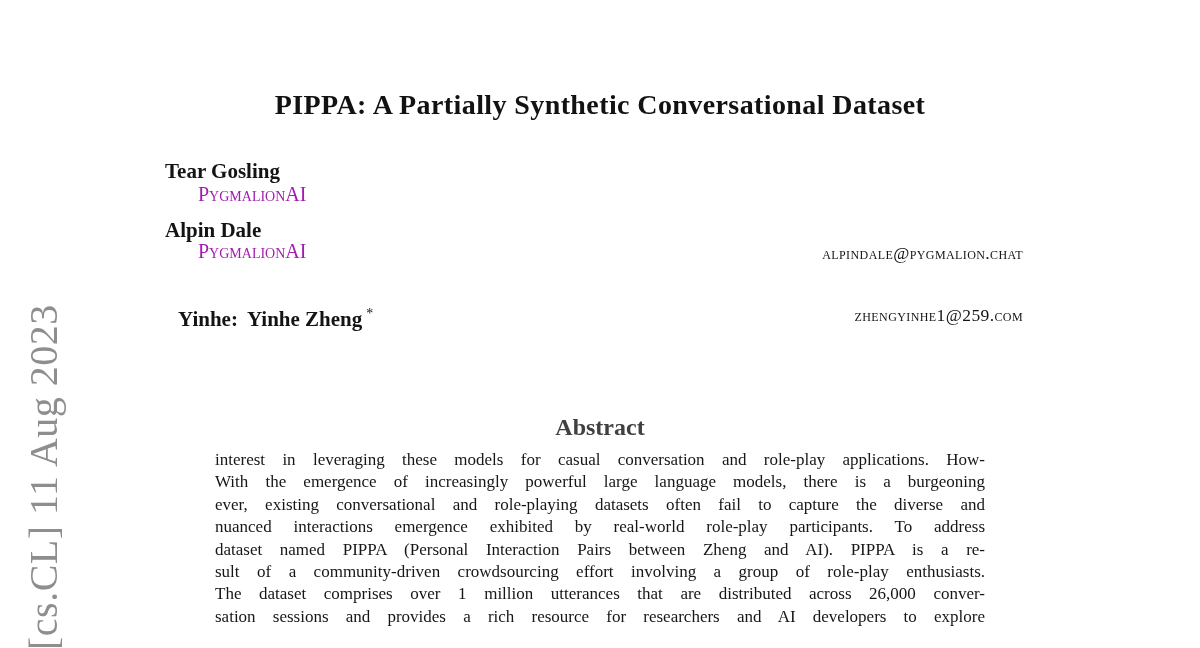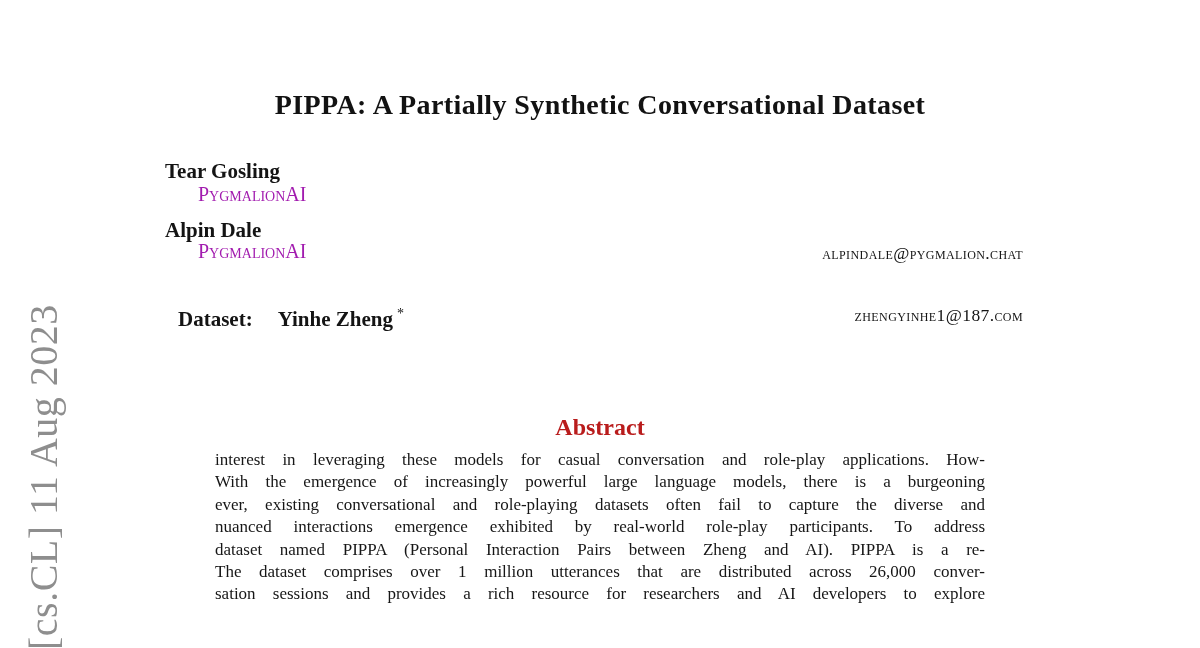--- a/index.html
+++ b/index.html
@@ -74,37 +74,37 @@
   .email2 { top: 219px; margin-top: 23px; }
   .editor-line {
     position: absolute;
     left: 178px;
     top: 301px;
     font-size: 21px;
     font-weight: bold;
     line-height: 26px;
     color: #141414;
   }
-  .editor-line .editor-name { margin-left: 25px; }
+  .editor-line .editor-name { margin-left: 9px; }
   .editor-line sup {
     font-weight: normal;
     font-size: 14px;
     margin-left: 4px;
   }
   .email3 { top: 304px; }
   .abstract-heading {
     position: absolute;
     left: 0;
     right: 0;
     top: 412px;
     text-align: center;
     font-size: 24px;
     font-weight: bold;
     line-height: 30px;
-    color: #b91c1c;
+    color: #404040;
   }
   .abstract-body {
     position: absolute;
     left: 215px;
     top: 449px;
     width: 770px;
     font-size: 17px;
     line-height: 22.4px;
     color: #161616;
   }
@@ -126,29 +126,30 @@
   <div class="title">PIPPA: A Partially Synthetic Conversational Dataset</div>
 
   <div class="author-name name1">Tear Gosling</div>
   <div class="affiliation affil1">PygmalionAI</div>
 
   <div class="author-name name2">Alpin Dale</div>
   <div class="affiliation affil2">PygmalionAI</div>
   <div class="email email2">alpindale@pygmalion.chat</div>
 
   <div class="editor-line">
-    <span class="editor-label">Dataset:</span><span class="editor-name">Yinhe Zheng</span><sup>*</sup>
+    <span class="editor-label">Yinhe:</span><span class="editor-name">Yinhe Zheng</span><sup>*</sup>
   </div>
-  <div class="email email3">zhengyinhe1@187.com</div>
+  <div class="email email3">zhengyinhe1@259.com</div>
 
   <div class="abstract-heading">Abstract</div>
 
   <div class="abstract-body">
     <div class="abs-line">interest in leveraging these models for casual conversation and role-play applications. How-</div>
     <div class="abs-line">With the emergence of increasingly powerful large language models, there is a burgeoning</div>
     <div class="abs-line">ever, existing conversational and role-playing datasets often fail to capture the diverse and</div>
     <div class="abs-line">nuanced interactions emergence exhibited by real-world role-play participants. To address</div>
     <div class="abs-line">dataset named PIPPA (Personal Interaction Pairs between Zheng and AI). PIPPA is a re-</div>
+    <div class="abs-line">sult of a community-driven crowdsourcing effort involving a group of role-play enthusiasts.</div>
     <div class="abs-line">The dataset comprises over 1 million utterances that are distributed across 26,000 conver-</div>
     <div class="abs-line">sation sessions and provides a rich resource for researchers and AI developers to explore</div>
   </div>
 
 </div>
 
 </body></html>

